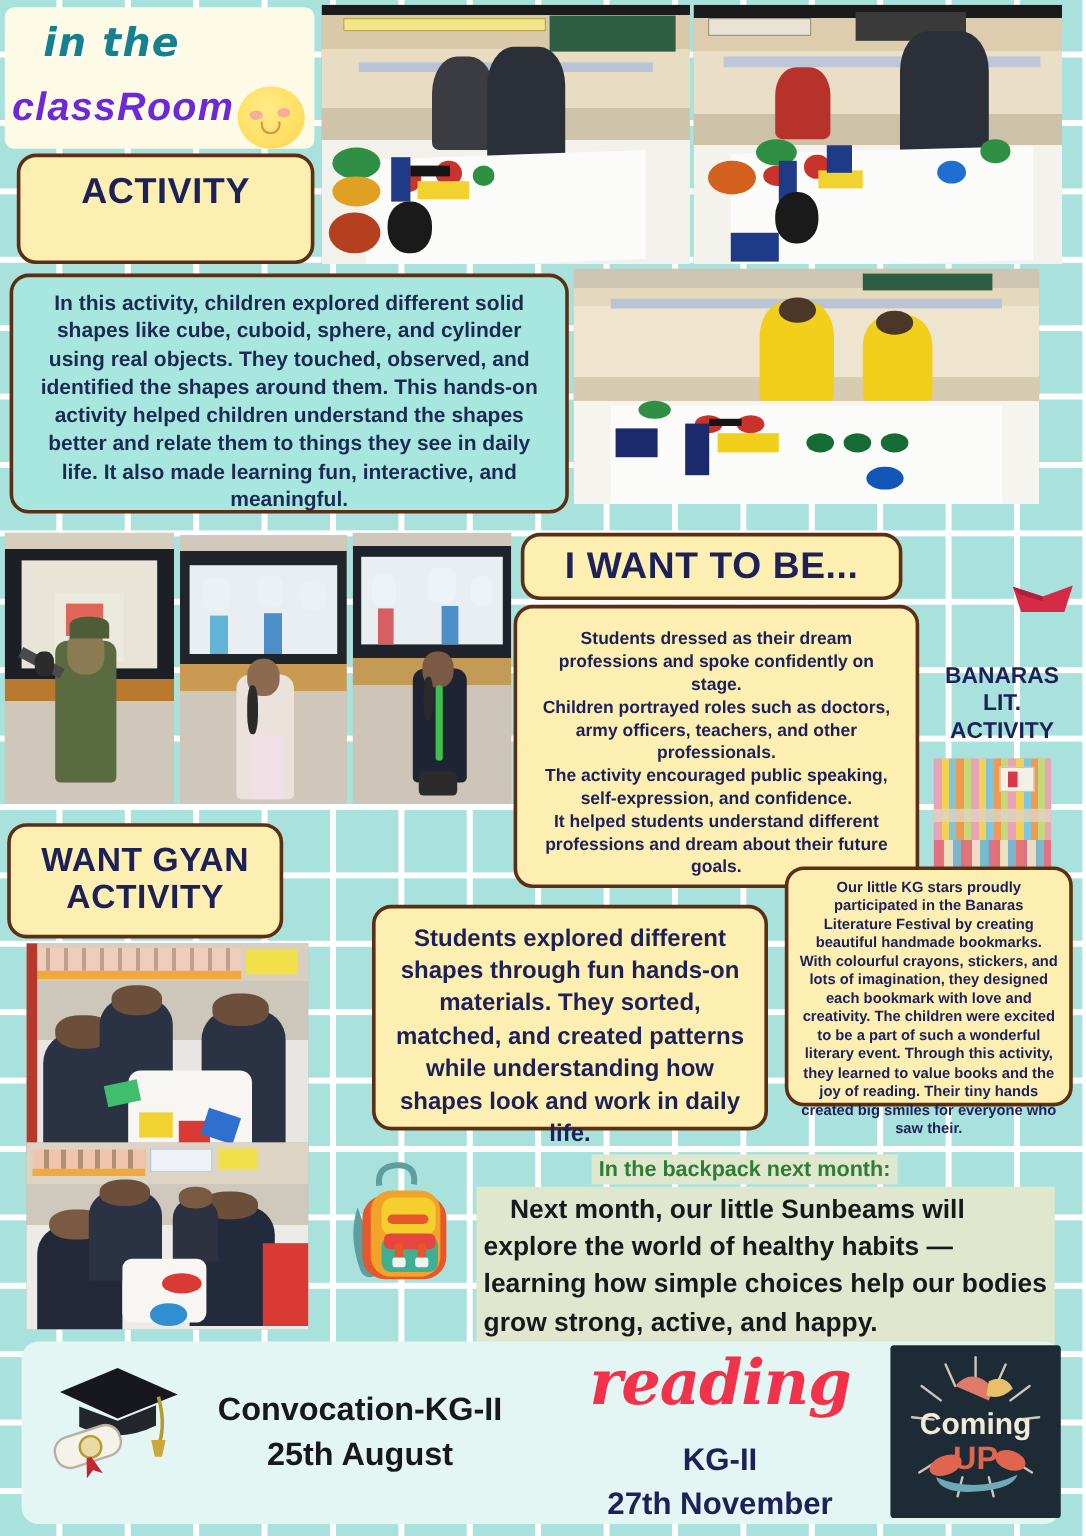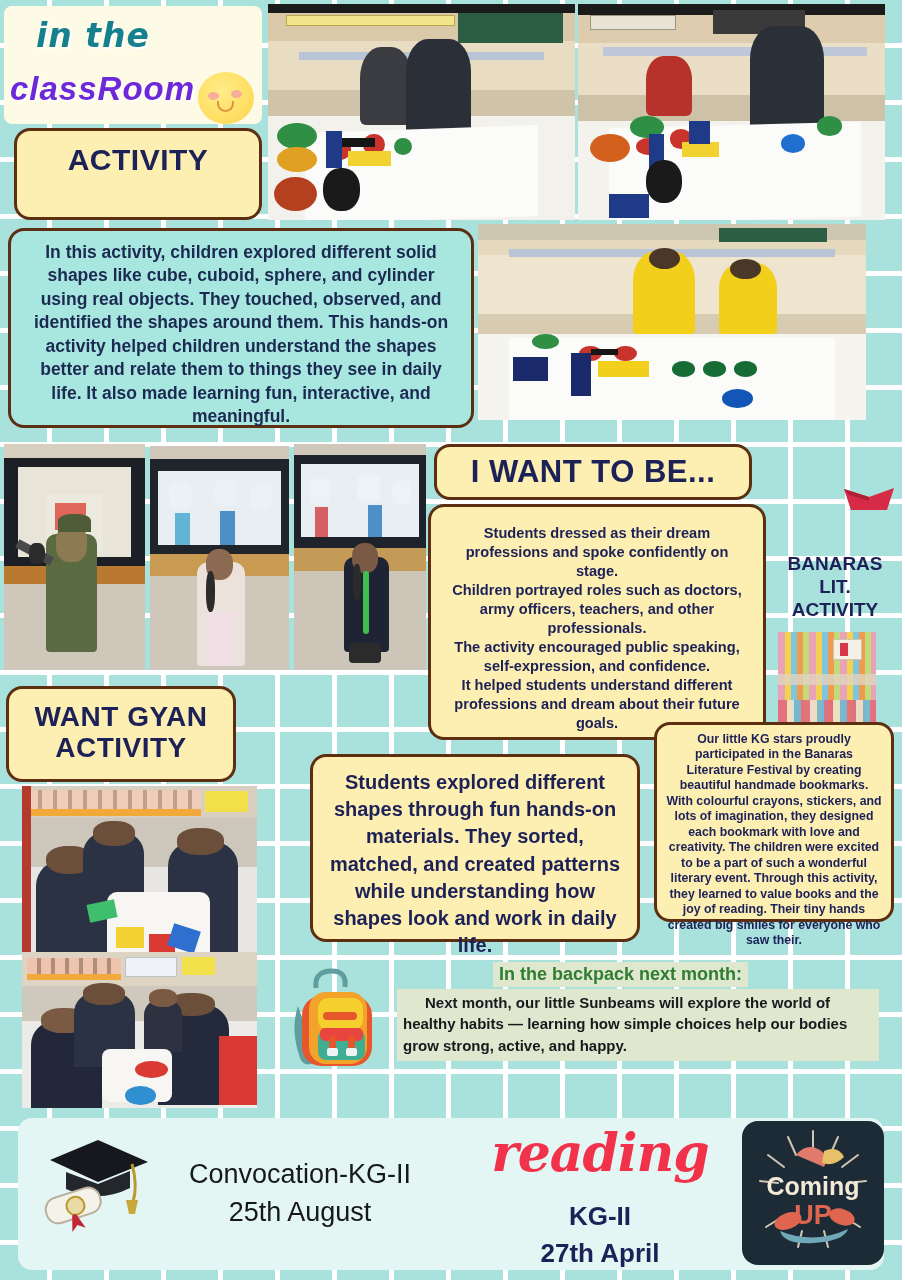--- a/index.html
+++ b/index.html
@@ -75,37 +75,37 @@
   .photo { position: absolute; overflow: hidden; background: #c9c2b6; }
   .ph-inner { position: absolute; inset: 0; }
 
   
   #footer {
     position: absolute; left: 18px; top: 1118px; width: 866px; height: 152px;
     background: #e4f6f4; border-radius: 14px;
   }
   #conv-txt {
     position: absolute; left: 155px; top: 1155px; width: 290px;
-    font-size: 27px; font-weight: 400; color: #16181d;
+    font-size: 27px; font-weight: 700; color: #16181d;
     text-align: center; line-height: 1.42;
   }
   #farewell-word {
     position: absolute; left: 470px; top: 1122px; width: 260px;
     font-family: "DejaVu Serif", serif;
     font-size: 52px; font-style: italic; font-weight: 700;
     color: #f2324a; letter-spacing: -1px; text-align: center;
   }
   #farewell-sub {
     position: absolute; left: 470px; top: 1178px; width: 260px;
     font-size: 26px; font-weight: 700; color: #1c2157;
     text-align: center; line-height: 1.42; margin-top: 20px;
   }
   #comingup {
     position: absolute; left: 742px; top: 1121px; width: 142px; height: 144px;
-    background: #1d2b36; border-radius: 16px; overflow: hidden;
+    background: #1d2b36; border-radius: 3px; overflow: hidden;
   }
 </style>
 </head>
 <body>
 
 <div id="grid"></div>
 
 <div id="hdr-card"></div>
 <div id="hdr-l1">in the</div>
 <div id="hdr-l2">classRoom</div>
@@ -334,21 +334,21 @@
     <rect x="66" y="74" width="7" height="14" rx="3" fill="#e8562b"></rect>
     <rect x="45" y="86" width="11" height="8" rx="2" fill="#eef3f3"></rect>
     <rect x="64" y="86" width="11" height="8" rx="2" fill="#eef3f3"></rect>
   </svg>
 </div>
 
 <div style="position:absolute;left:397px;top:962px;width:486px;">
   <div style="display:inline-block;background:#dfe8cf;padding:2px 6px;margin-left:96px;
               font-size:18px;font-weight:800;color:#2f7d32;">In the backpack next month:</div>
   <div style="background:#dfe8cf;padding:3px 6px 5px;margin-top:2px;width:482px;
-              font-size:15px;font-weight:800;color:#17191d;line-height:1.42;text-indent:22px;">Next month, our little Sunbeams will explore the world of healthy habits — learning how simple choices help our bodies grow strong, active, and happy.</div>
+              font-size:22px;font-weight:800;color:#17191d;line-height:1.42;text-indent:22px;">Next month, our little Sunbeams will explore the world of healthy habits — learning how simple choices help our bodies grow strong, active, and happy.</div>
 </div>
 
 <div id="footer"></div>
 
 <div style="position:absolute;left:36px;top:1128px;width:120px;height:112px;">
   <svg viewBox="0 0 120 112" width="120" height="112">
     <polygon points="14,32 62,12 112,34 62,54" fill="#16181d"></polygon>
     <path d="M30 44 l32 12 l32-13 v17 q-32 16 -64 1 z" fill="#23262b"></path>
     <path d="M96 36 q6 22 1 38" stroke="#b99a2e" stroke-width="3" fill="none"></path>
     <path d="M90 72 l12 0 l-3 14 l-6 0 z" fill="#c8a93a"></path>
@@ -360,21 +360,21 @@
   </svg>
 </div>
 <div id="conv-txt">
   <div>Convocation-KG-II</div>
   <div>25th August</div>
 </div>
 
 <div id="farewell-word">reading</div>
 <div id="farewell-sub">
   <div>KG-II</div>
-  <div>27th April</div>
+  <div>27th November</div>
 </div>
 
 <div id="comingup">
   <svg viewBox="0 0 142 144" width="142" height="144">
     <g stroke="#cfc6b4" stroke-width="2" stroke-linecap="round">
       <line x1="71" y1="10" x2="71" y2="30"></line>
         <line x1="46" y1="16" x2="54" y2="34"></line>
       <line x1="96" y1="16" x2="88" y2="34"></line>
         <line x1="26" y1="34" x2="42" y2="46"></line>
       <line x1="116" y1="34" x2="100" y2="46"></line>

